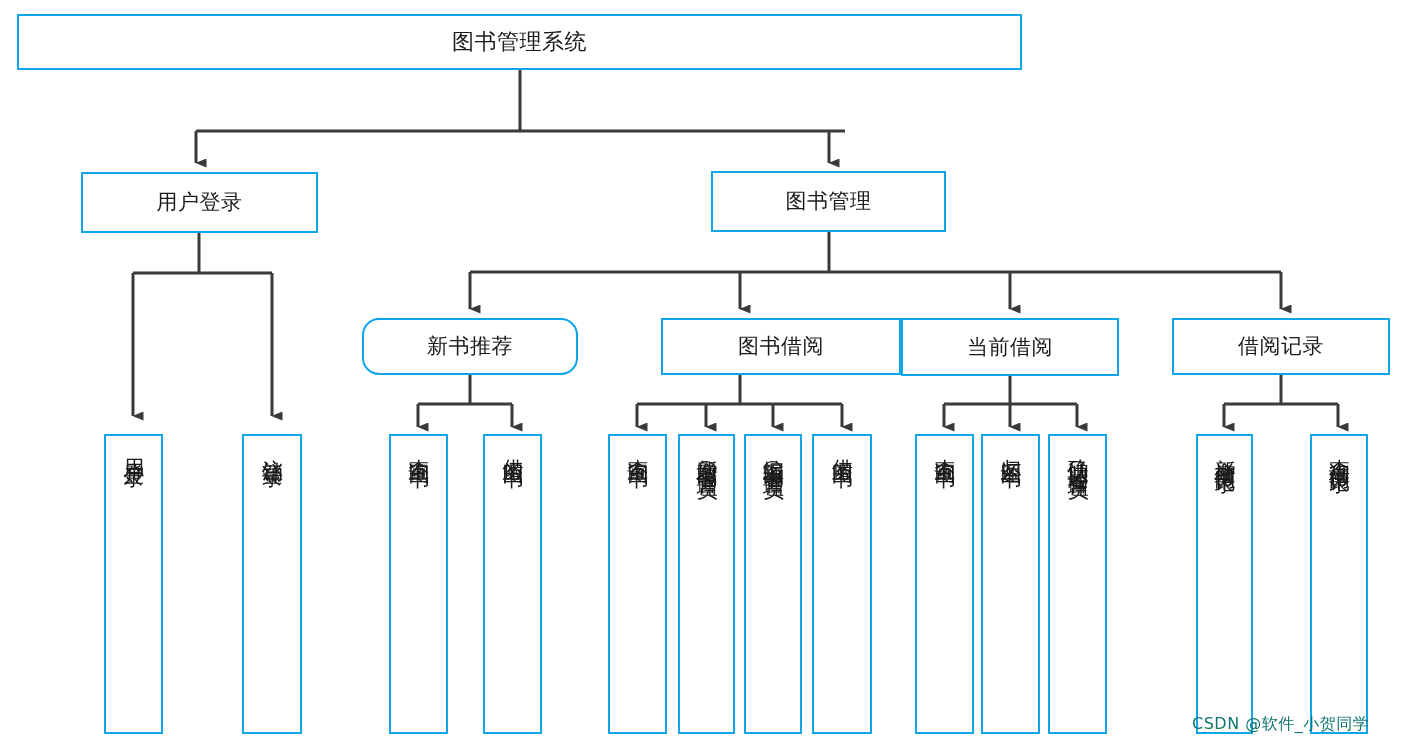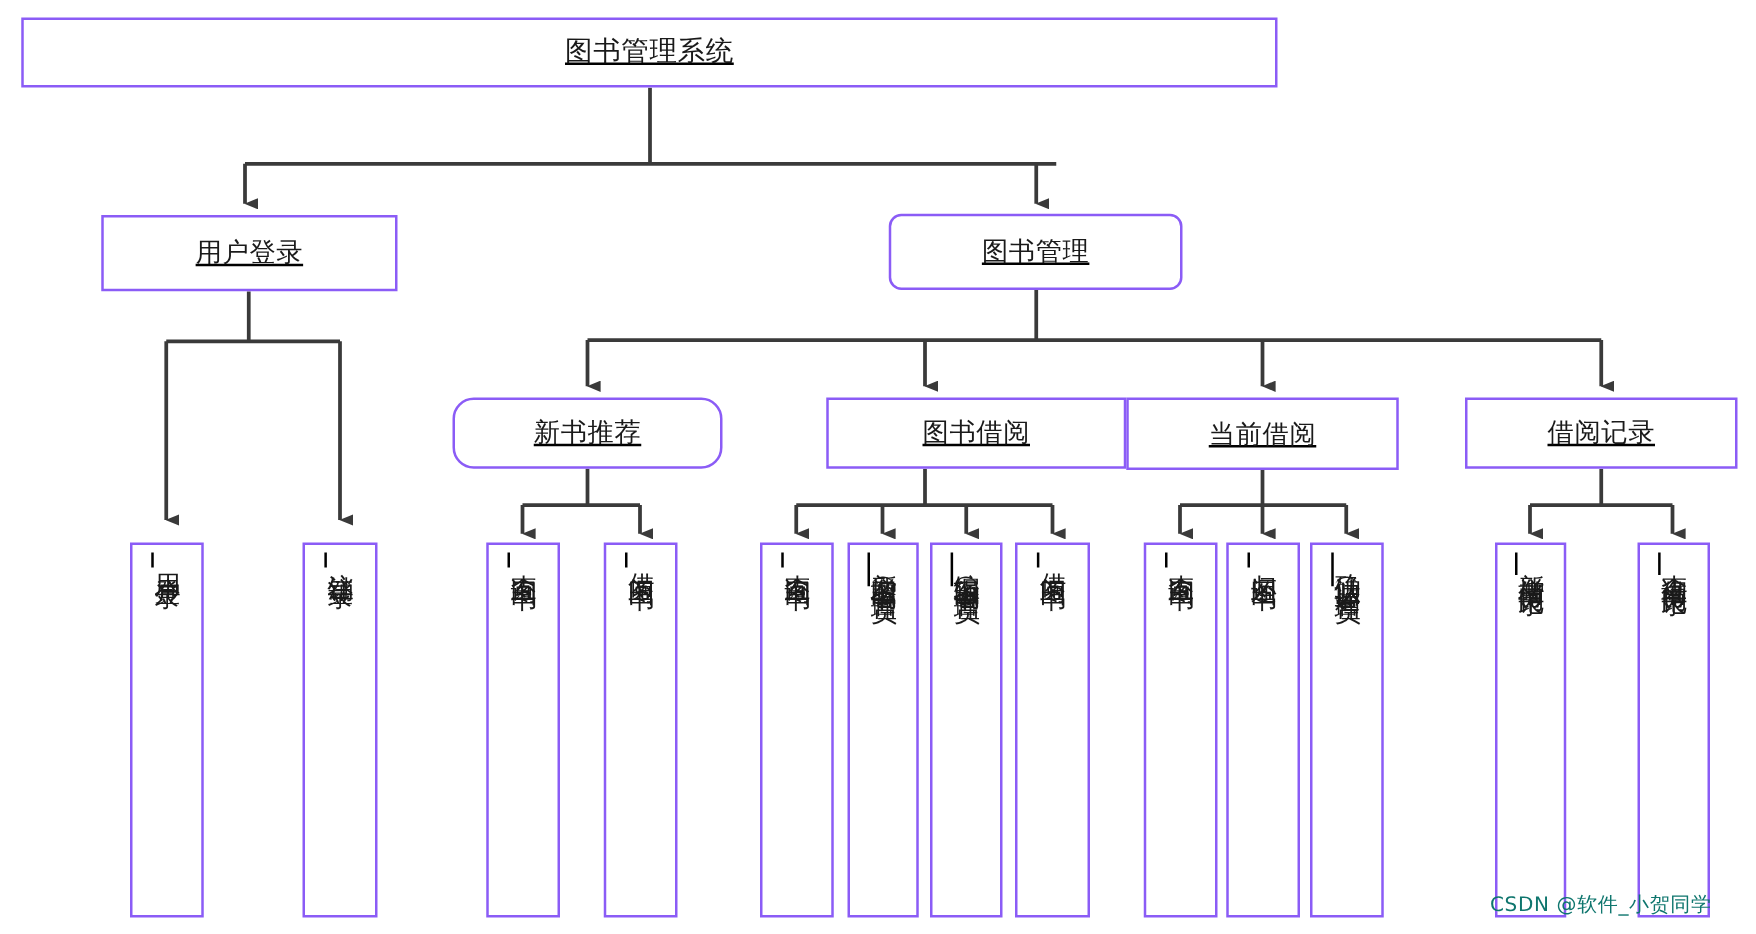--- a/index.html
+++ b/index.html
@@ -21,27 +21,26 @@
   #diagram-svg {
     position: absolute;
     left: 0;
     top: 0;
     width: 1405px;
     height: 747px;
   }
   .node {
     position: absolute;
     box-sizing: border-box;
-    border: 2px solid #8b5cf6;
+    border: 2px solid #0ea5e9;
     background: #ffffff;
     display: flex;
     align-items: center;
     justify-content: center;
     z-index: 2;
-    text-decoration: underline;
   }
   .node-label {
     color: #1a1a1a;
     text-align: center;
     line-height: 1.18;
     letter-spacing: 0.5px;
     white-space: pre-line;
   }
   
   .node.level-0 {
@@ -136,21 +135,21 @@
   </svg>
 
   <div class="node level-0" style="left:17px; top:14px; width:1005px; height:56px;">
     <span class="node-label">图书管理系统</span>
   </div>
 
   <div class="node level-1" style="left:81px; top:172px; width:237px; height:61px;">
     <span class="node-label">用户登录</span>
   </div>
 
-  <div class="node level-1" style="left:711px; top:171px; width:235px; height:61px;border-radius:10px;">
+  <div class="node level-1" style="left:711px; top:171px; width:235px; height:61px;">
     <span class="node-label">图书管理</span>
   </div>
 
   <div class="node level-2" style="left:362px; top:318px; width:216px; height:57px;border-radius:17px;">
     <span class="node-label">新书推荐</span>
   </div>
 
   <div class="node level-2" style="left:661px; top:318px; width:240px; height:57px;justify-content:center;">
     <span class="node-label">图书借阅</span>
   </div>

